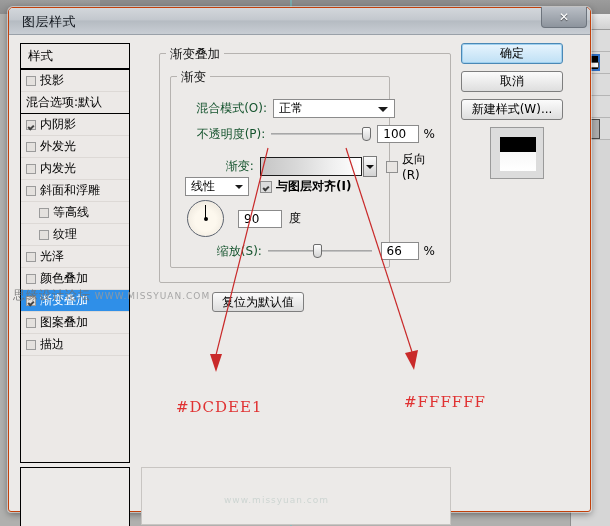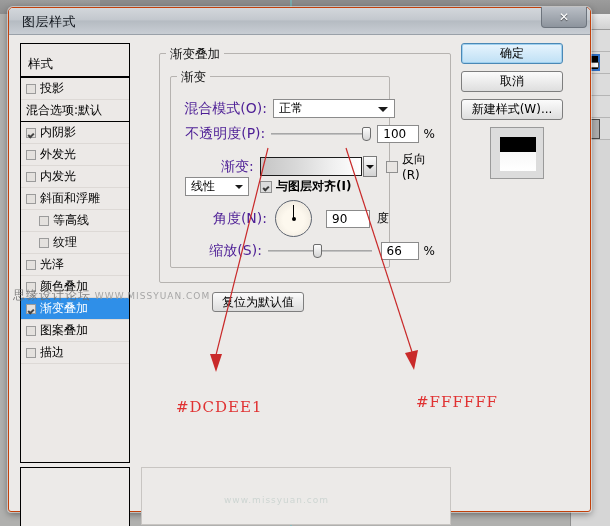--- a/index.html
+++ b/index.html
@@ -90,21 +90,21 @@
   #dlg-body { position:absolute; left:0; top:27px; right:0; bottom:0; padding:9px; }
 
   
   #sidebar {
     position:absolute; left:11px; top:8px; width:110px; height:420px;
     background:#ece9e7; border:1px solid #000;
   }
   .sb-head {
     height:26px; border-bottom:2px solid #000;
     display:flex; align-items:center; padding-left:7px;
-    font-size:12.5px; color:#000;margin-top:8px;
+    font-size:12.5px; color:#000;
   }
   .sb-item {
     height:22px; display:flex; align-items:center;
     padding-left:5px; font-size:12px; color:#000;
     border-bottom:1px solid #ddd9d6;
   }
   .sb-item.bold { border-bottom:1px solid #000; }
   .sb-item.indent { padding-left:18px; }
   .sb-item.selected { background:#2f8fe8; color:#fff; }
   .sb-cb {
@@ -125,21 +125,21 @@
     border-radius:2px;
   }
   .group > .legend {
     position:absolute; top:-8px; left:6px; background:#eceae8;
     padding:0 4px; font-size:12.5px; color:#111;
   }
   #grp-outer { left:18px; top:10px; width:292px; height:230px; }
   #grp-inner { left:10px; top:22px; width:220px; height:192px; }
 
   .row { position:absolute; display:flex; align-items:center; }
-  .lbl { font-size:14px; color:#4c1d95; text-align:right; }
+  .lbl { font-size:12px; color:#14532d; text-align:right; }
 
   .combo {
     height:19px; background:#fff; border:1px solid #8b8b8b;
     display:flex; align-items:center; position:relative;
     font-size:12px; color:#000; padding-left:5px;
   }
   .combo .arrow {
     position:absolute; right:6px; top:50%; margin-top:-2px;
     width:0;height:0;border-left:5px solid transparent;border-right:5px solid transparent;
     border-top:5px solid #1a1a1a;
@@ -412,21 +412,20 @@
               <span>线性</span>
               <i class="arrow"></i>
             </div>
             <div class="chk" style="margin-left:11px;font-weight:bold;">
               <span class="chkbox on" id="cb-align"></span>
               <span>与图层对齐(I)</span>
             </div>
           </div>
 
           <div class="row" style="left:8px; top:123px; width:256px;">
-            <span class="lbl" style="width:88px;">角度(N):</span>
             <div id="dial" style="margin-left:8px;">
               <div class="needle" id="dial-needle" style="transform: rotate(0deg); transform-origin: 50% 14.5px;"></div>
               <div class="hub"></div>
             </div>
             <div class="numfield" style="width:44px; margin-left:14px;">
               <span>90</span>
             </div>
             <span style="margin-left:7px;font-size:12px;">度</span>
           </div>
 
@@ -476,14 +475,14 @@
 <svg id="anno" width="610" height="526" viewBox="0 0 610 526">
   <g stroke="#c92a2a" stroke-width="1.2" fill="none">
     <path d="M268,148 L216,355"></path>
     <path d="M346,148 L412,352"></path>
   </g>
   <polygon points="216,372 210,354 222,354" fill="#c92a2a"></polygon>
   <polygon points="414,370 405,353 418,350" fill="#c92a2a"></polygon>
 </svg>
 <div id="anno-labels">
     <div class="anno-label" style="left: 176px; top: 398px;">#DCDEE1</div>
-    <div class="anno-label" style="left: 404px; top: 393px; margin-left: 12px;">#FFFFFF</div>
+    <div class="anno-label" style="left: 404px; top: 393px;">#FFFFFF</div>
   </div>
 
 </body></html>

